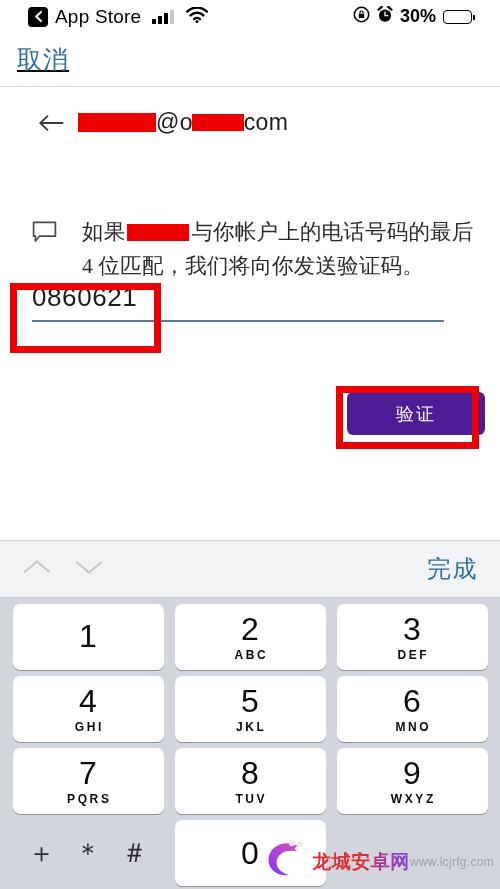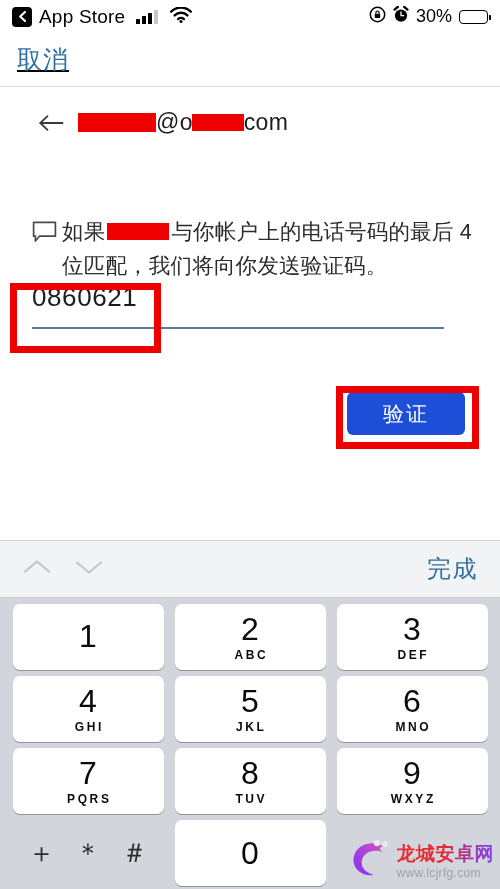--- a/index.html
+++ b/index.html
@@ -23,21 +23,21 @@
   .statusbar {
     position: absolute;
     top: 0; left: 0;
     width: 500px;
     height: 33px;
     display: flex;
     align-items: center;
     background: #ffffff;
     color: #000;
     font-size: 19px;
-    padding: 0 12px;
+    padding: 0 28px;
     box-sizing: border-box;
   }
   .sb-left { display: flex; align-items: center; gap: 7px; }
   .sb-backbox {
     width: 20px; height: 20px;
     background: #000;
     border-radius: 4px;
     display: flex; align-items: center; justify-content: center;
   }
   .sb-backbox svg { display:block; }
@@ -56,20 +56,21 @@
     font-weight: bold;
     letter-spacing: .4px;
     pointer-events: none;
   }
   .sb-right {
     margin-left: auto;
     display: flex;
     align-items: center;
     gap: 7px;
     z-index: 2;
+    font-weight: bold;
   }
   .sb-batt-text { font-size: 18px; }
   .batt-shell {
     width: 29px; height: 14px;
     border: 1.6px solid #000;
     border-radius: 4px;
     position: relative;
     box-sizing: border-box;
     padding: 1.5px;
   }
@@ -139,21 +140,22 @@
     font-size: 38px;
     color: #3b3b3b;
     letter-spacing: 1px;
   }
 
   .note {
     position: absolute;
     top: 128px; left: 32px;
     width: 442px;
     display: flex;
-    gap: 5px;
+    gap: 25px;
+    font-family: Liberation Serif, serif;
   }
   .bubble-icon { flex: 0 0 auto; margin-top: 6px; }
   .note-text {
     font-size: 21.5px;
     color: #2b2b2b;
     line-height: 34px;
     letter-spacing: .2px;
   }
   .note-text .redact.phone {
     width: 62px; height: 17px;
@@ -165,33 +167,33 @@
 
   .codefield {
     position: absolute;
     top: 195px; left: 32px;
     width: 412px;
   }
   .codevalue {
     font-size: 26px;
     color: #1d1d1d;
     letter-spacing: .6px;
-    padding-bottom: 14px;
+    padding-bottom: 7px;
   }
   .codeunderline { height: 1.5px; background: #5b7a93; }
 
   .verify-btn {
     position: absolute;
     top: 305px; left: 347px;
-    width: 118px; height: 43px;
-    background: #1d4ed8;
+    width: 138px; height: 43px;
+    background: #4c1d95;
     border: none;
     border-radius: 6px;
     color: #ffffff;
-    font-size: 21px;
+    font-size: 18px;
     font-family: inherit;
     letter-spacing: 2px;
     cursor: pointer;
   }
 
   
   .annot {
     position: absolute;
     border: 7px solid #ee0000;
     box-sizing: border-box;
@@ -276,21 +278,21 @@
   
   .watermark {
     position: absolute;
     right: 6px; bottom: 4px;
     display: flex;
     align-items: center;
     gap: 4px;
     z-index: 8;
     opacity: .97;
   }
-  .wm-text { display: flex; flex-direction: column; line-height: 1; }
+  .wm-text { display: flex; flex-direction: row; line-height: 1; }
   .wm-title {
     font-size: 19px;
     font-weight: bold;
     letter-spacing: .5px;
     background: linear-gradient(90deg,#e4262c 0%, #e4262c 48%, #9b2fae 78%, #7e3ff2 100%);
     -webkit-background-clip: text;
     background-clip: text;
     color: transparent;
   }
   .wm-url {

